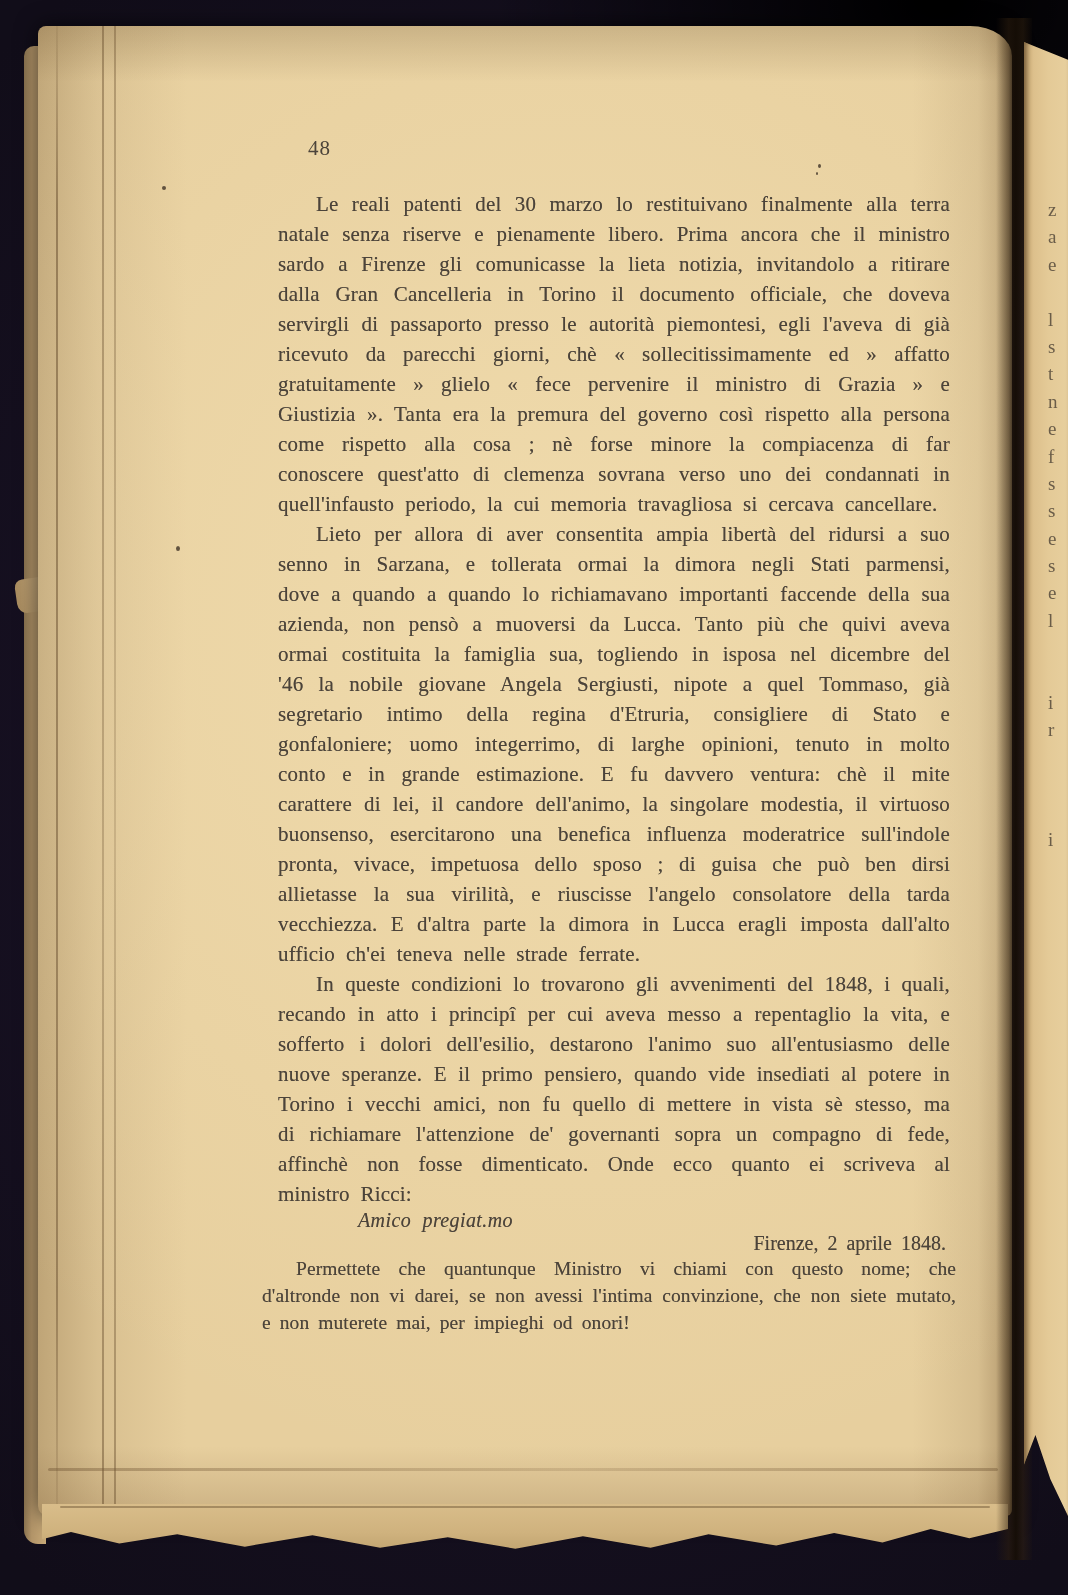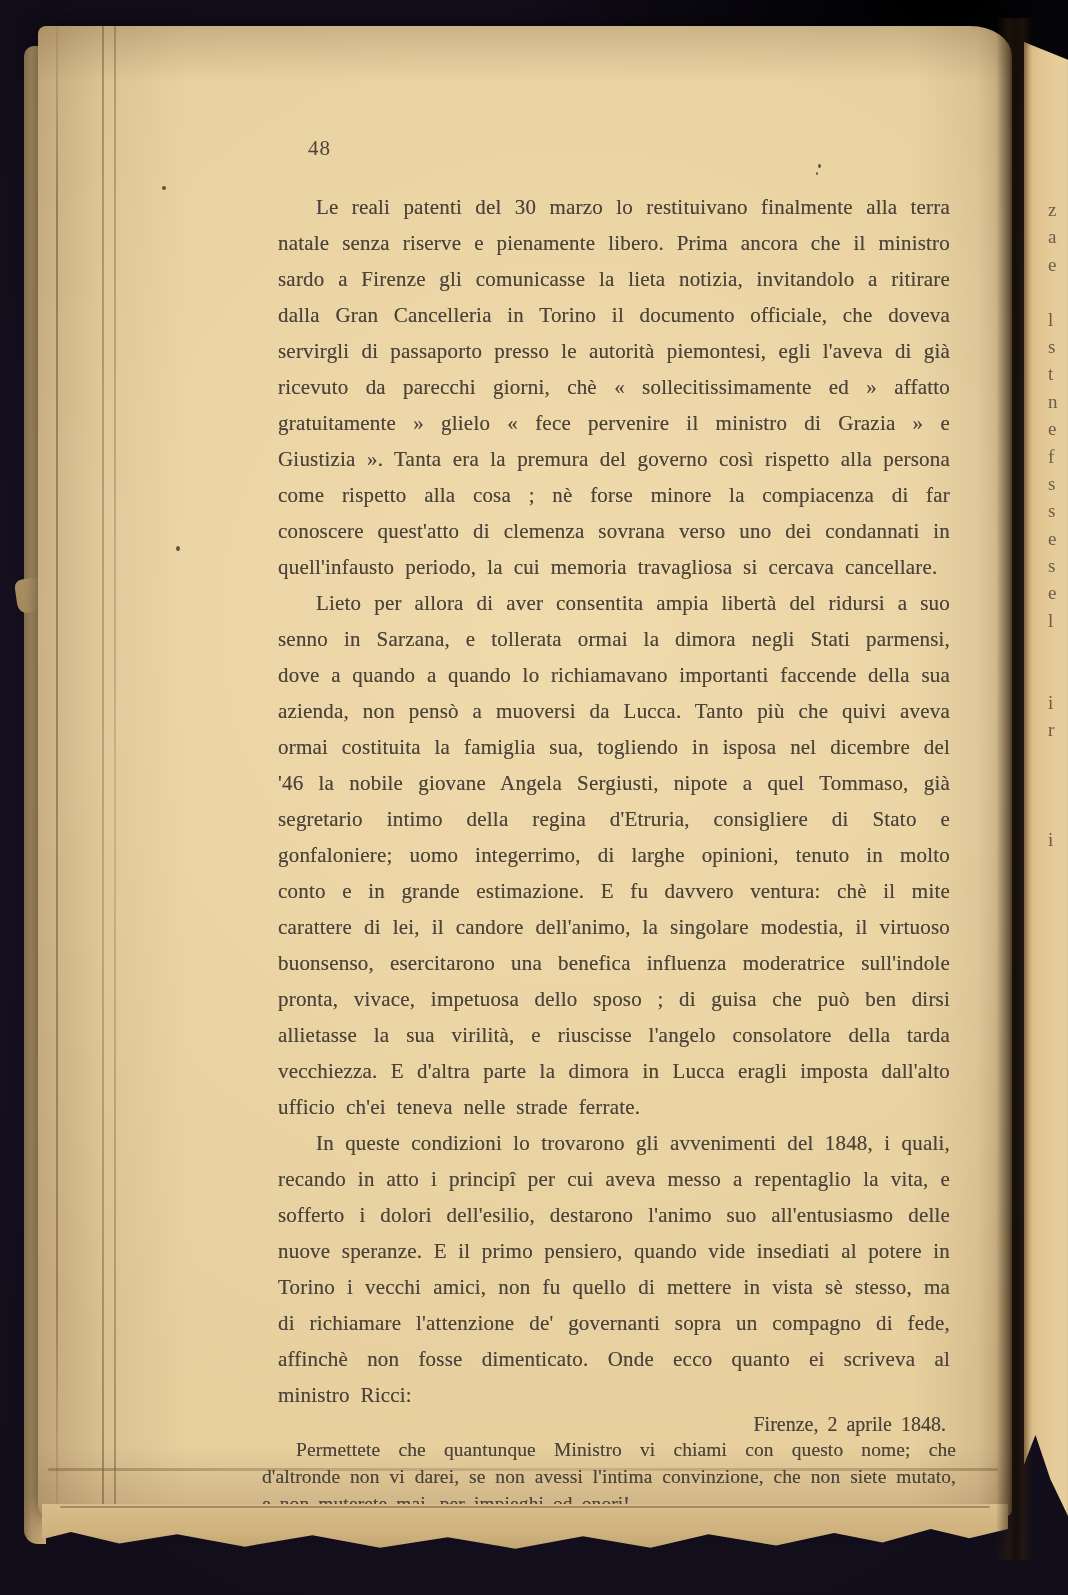--- a/index.html
+++ b/index.html
@@ -81,21 +81,21 @@
 
   
   .page-number{
     position:absolute;left:270px;top:110px;font-size:21px;color:#4c443a;
     letter-spacing:1px;
   }
   .main-text{position:absolute;left:240px;top:163px;width:672px;color:#4b433a;
     text-shadow:0 0 .6px rgba(74,66,54,.55);}
   .main-text p{margin:0;}
   .body-para{
-    font-size:21px;line-height:36px;text-align:justify;text-indent:38px;
+    font-size:21px;line-height:30px;text-align:justify;text-indent:38px;
     word-spacing:5.5px;letter-spacing:.2px;
   }
   .letter-sec{margin-left:-16px;width:694px;}
   .salutation{
     margin-top:26px;padding-left:96px;font-style:italic;font-size:20px;
     letter-spacing:.4px;word-spacing:6px;
   }
   .dateline{margin-top:9px;text-align:right;padding-right:10px;font-size:20px;word-spacing:4px;}
   .letter-body{
     margin-top:5px;font-size:19.5px;line-height:27px;text-align:justify;
@@ -122,20 +122,21 @@
     <div class="speck" style="left:138px;top:520px;width:4px;height:5px;"></div>
 
     <div class="page-number">48</div>
 
     <div class="main-text">
       <p class="body-para">Le reali patenti del 30 marzo lo restituivano finalmente alla terra natale senza riserve e pienamente libero. Prima ancora che il ministro sardo a Firenze gli comunicasse la lieta notizia, invitandolo a ritirare dalla Gran Cancelleria in Torino il documento officiale, che doveva servirgli di passaporto presso le autorità piemontesi, egli l'aveva di già ricevuto da parecchi giorni, chè « sollecitissimamente ed » affatto gratuitamente » glielo « fece pervenire il ministro di Grazia » e Giustizia ». Tanta era la premura del governo così rispetto alla persona come rispetto alla cosa ; nè forse minore la compiacenza di far conoscere quest'atto di clemenza sovrana verso uno dei condannati in quell'infausto periodo, la cui memoria travagliosa si cercava cancellare.</p>
       <p class="body-para">Lieto per allora di aver consentita ampia libertà del ridursi a suo senno in Sarzana, e tollerata ormai la dimora negli Stati parmensi, dove a quando a quando lo richiamavano importanti faccende della sua azienda, non pensò a muoversi da Lucca. Tanto più che quivi aveva ormai costituita la famiglia sua, togliendo in isposa nel dicembre del '46 la nobile giovane Angela Sergiusti, nipote a quel Tommaso, già segretario intimo della regina d'Etruria, consigliere di Stato e gonfaloniere; uomo integerrimo, di larghe opinioni, tenuto in molto conto e in grande estimazione. E fu davvero ventura: chè il mite carattere di lei, il candore dell'animo, la singolare modestia, il virtuoso buonsenso, esercitarono una benefica influenza moderatrice sull'indole pronta, vivace, impetuosa dello sposo ; di guisa che può ben dirsi allietasse la sua virilità, e riuscisse l'angelo consolatore della tarda vecchiezza. E d'altra parte la dimora in Lucca eragli imposta dall'alto ufficio ch'ei teneva nelle strade ferrate.</p>
       <p class="body-para">In queste condizioni lo trovarono gli avvenimenti del 1848, i quali, recando in atto i principî per cui aveva messo a repentaglio la vita, e sofferto i dolori dell'esilio, destarono l'animo suo all'entusiasmo delle nuove speranze. E il primo pensiero, quando vide insediati al potere in Torino i vecchi amici, non fu quello di mettere in vista sè stesso, ma di richiamare l'attenzione de' governanti sopra un compagno di fede, affinchè non fosse dimenticato. Onde ecco quanto ei scriveva al ministro Ricci:</p>
 
       <div class="letter-sec">
+        <p class="salutation">Amico pregiat.mo</p>
         <p class="dateline">Firenze, 2 aprile 1848.</p>
         <p class="letter-body">Permettete che quantunque Ministro vi chiami con questo nome; che d'altronde non vi darei, se non avessi l'intima convinzione, che non siete mutato, e non muterete mai, per impieghi od onori!</p>
       </div>
     </div>
   </div>
 
   <div class="bottom-stack"></div>
   <div class="bottom-stack-line"></div>
 
   <div class="gutter"></div>

